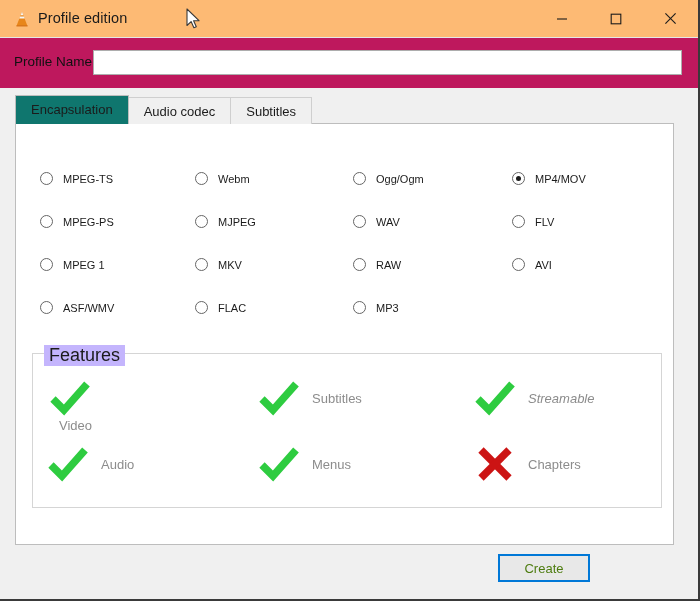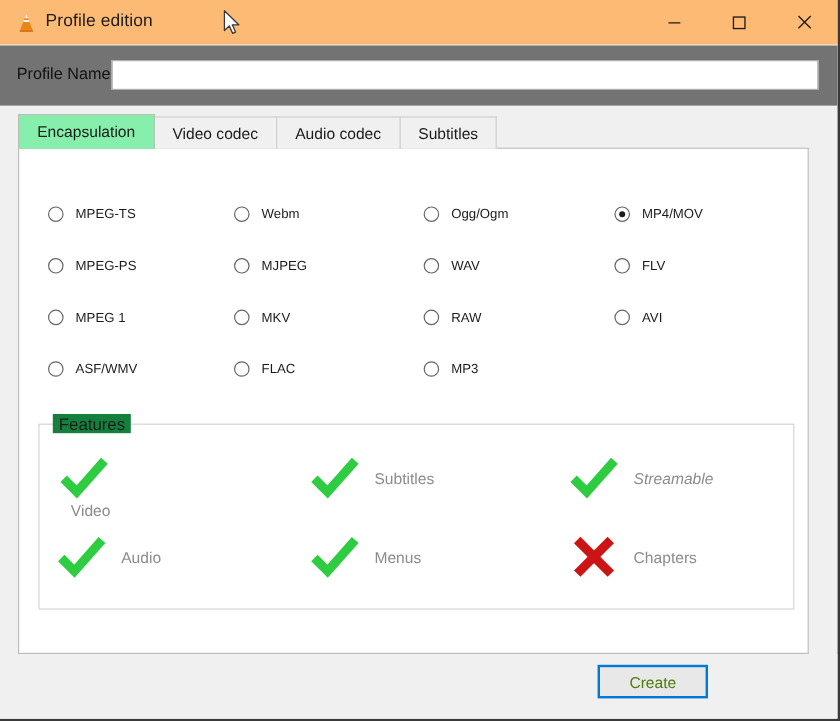--- a/index.html
+++ b/index.html
@@ -55,21 +55,21 @@
   .wbtn svg { display: block; margin: 0 auto; }
   #btn-min { left: 539px; }
   #btn-max { left: 593px; }
   #btn-close { left: 647px; }
 
   
   #profile-row {
     position: absolute;
     left: 0; top: 38px;
     width: 698px; height: 50px;
-    background: #737373;
+    background: #be185d;
   }
   #profile-label {
     position: absolute;
     left: 14px; top: 16px;
     font-size: 13.5px;
     color: #111;
     white-space: nowrap;
   }
   #profile-input {
     position: absolute;
@@ -102,21 +102,21 @@
     color: #1b1b1b;
     background: #f0f0f0;
     border: 1px solid #cfcfcf;
     border-bottom: none;
     box-sizing: border-box;
     margin-right: -1px;
     white-space: nowrap;
     cursor: default;
   }
   .tab.active {
-    background: #86efac;
+    background: #0f766e;
     border-color: #bdbdbd;
     height: 29px;
     line-height: 28px;
     position: relative;
     z-index: 4;
   }
 
   
   #tabpanel {
     position: absolute;
@@ -174,23 +174,23 @@
   #features-group {
     position: absolute;
     left: 14px; top: 229px;
     width: 630px; height: 155px;
     border: 1px solid #d5d5d5;
     box-sizing: border-box;
   }
   #features-legend {
     position: absolute;
     left: 11px; top: -9px;
-    background: #15803d;
+    background: #c4b5fd;
     padding: 0 5px;
-    font-size: 14px;
+    font-size: 18px;
     color: #1b1b1b;
     white-space: nowrap;
   }
   .feature-item {
     position: absolute;
     display: flex;
     align-items: center;
     height: 40px;
   }
   .feature-icon {
@@ -285,21 +285,20 @@
     </button>
   </div>
 
   <div id="profile-row">
     <label id="profile-label">Profile Name</label>
     <input id="profile-input" type="text" value="" style="">
   </div>
 
   <div id="tabstrip">
       <div class="tab active">Encapsulation</div>
-      <div class="tab">Video codec</div>
       <div class="tab">Audio codec</div>
       <div class="tab">Subtitles</div>
     </div>
 
   <div id="tabpanel">
 
     <div id="radio-grid">
         <div class="radio-col" style="left: 0px;">
           <div class="radio-item">
             <span class="radio-mark"></span>

